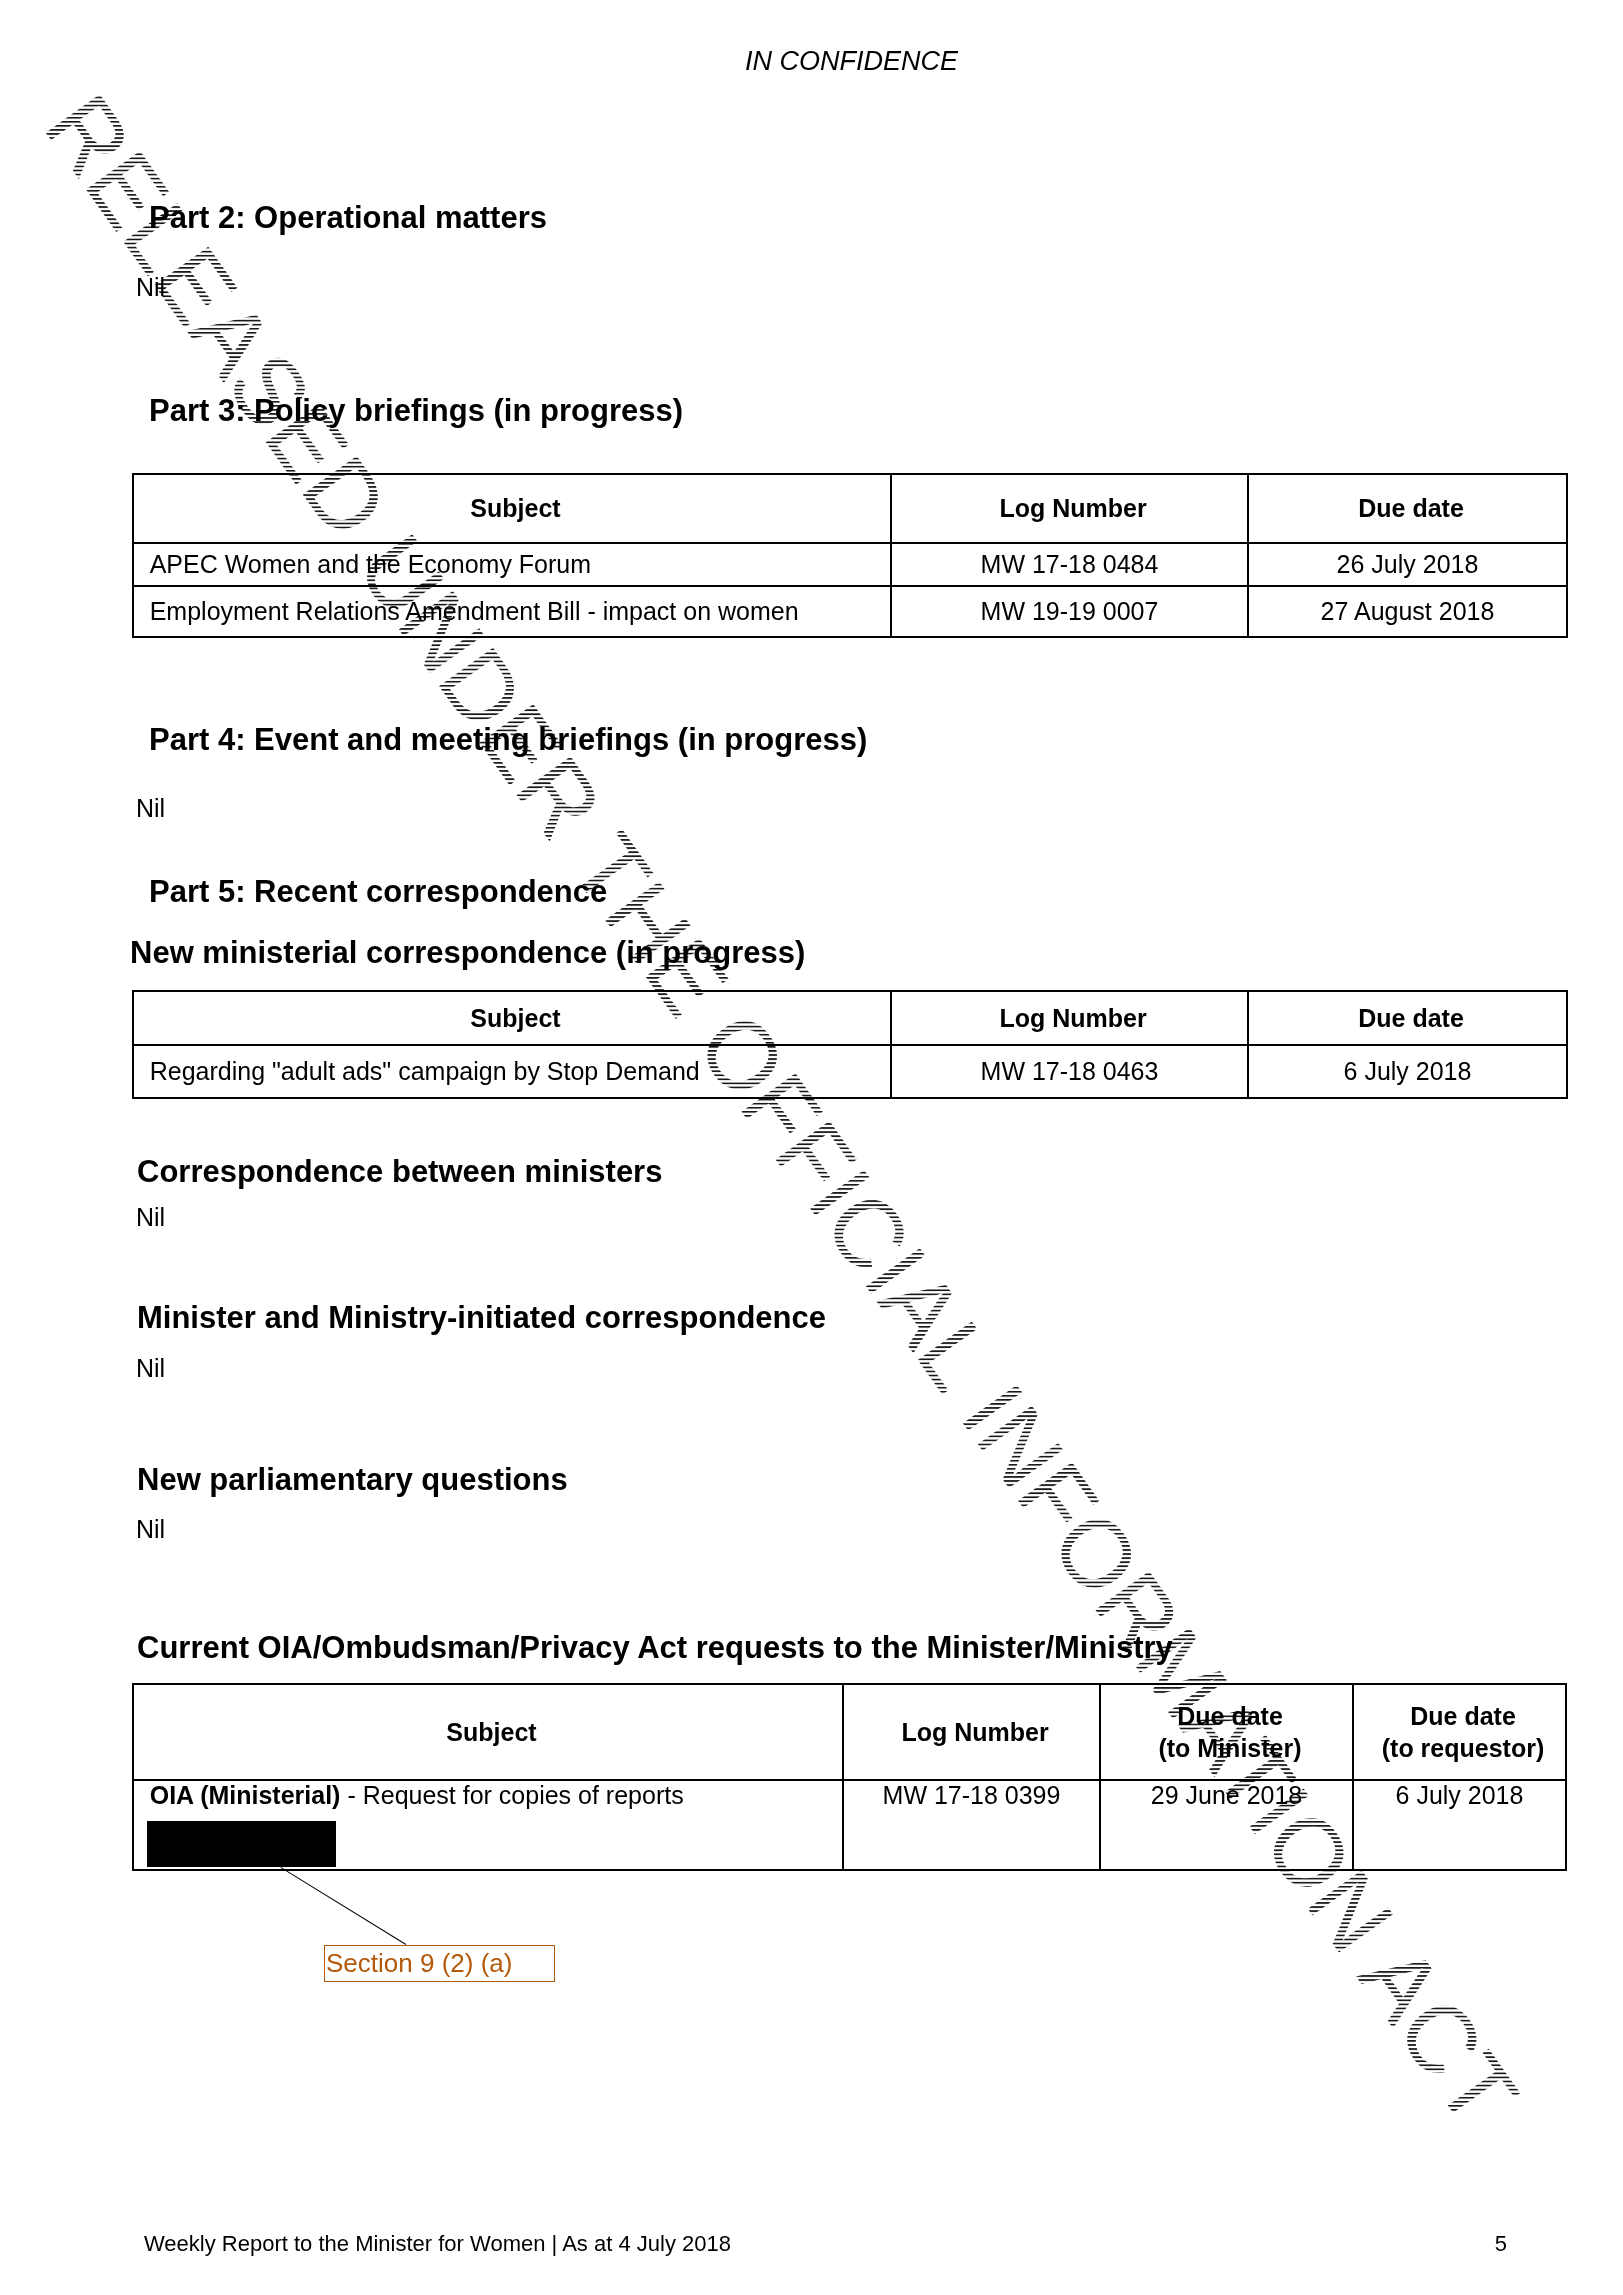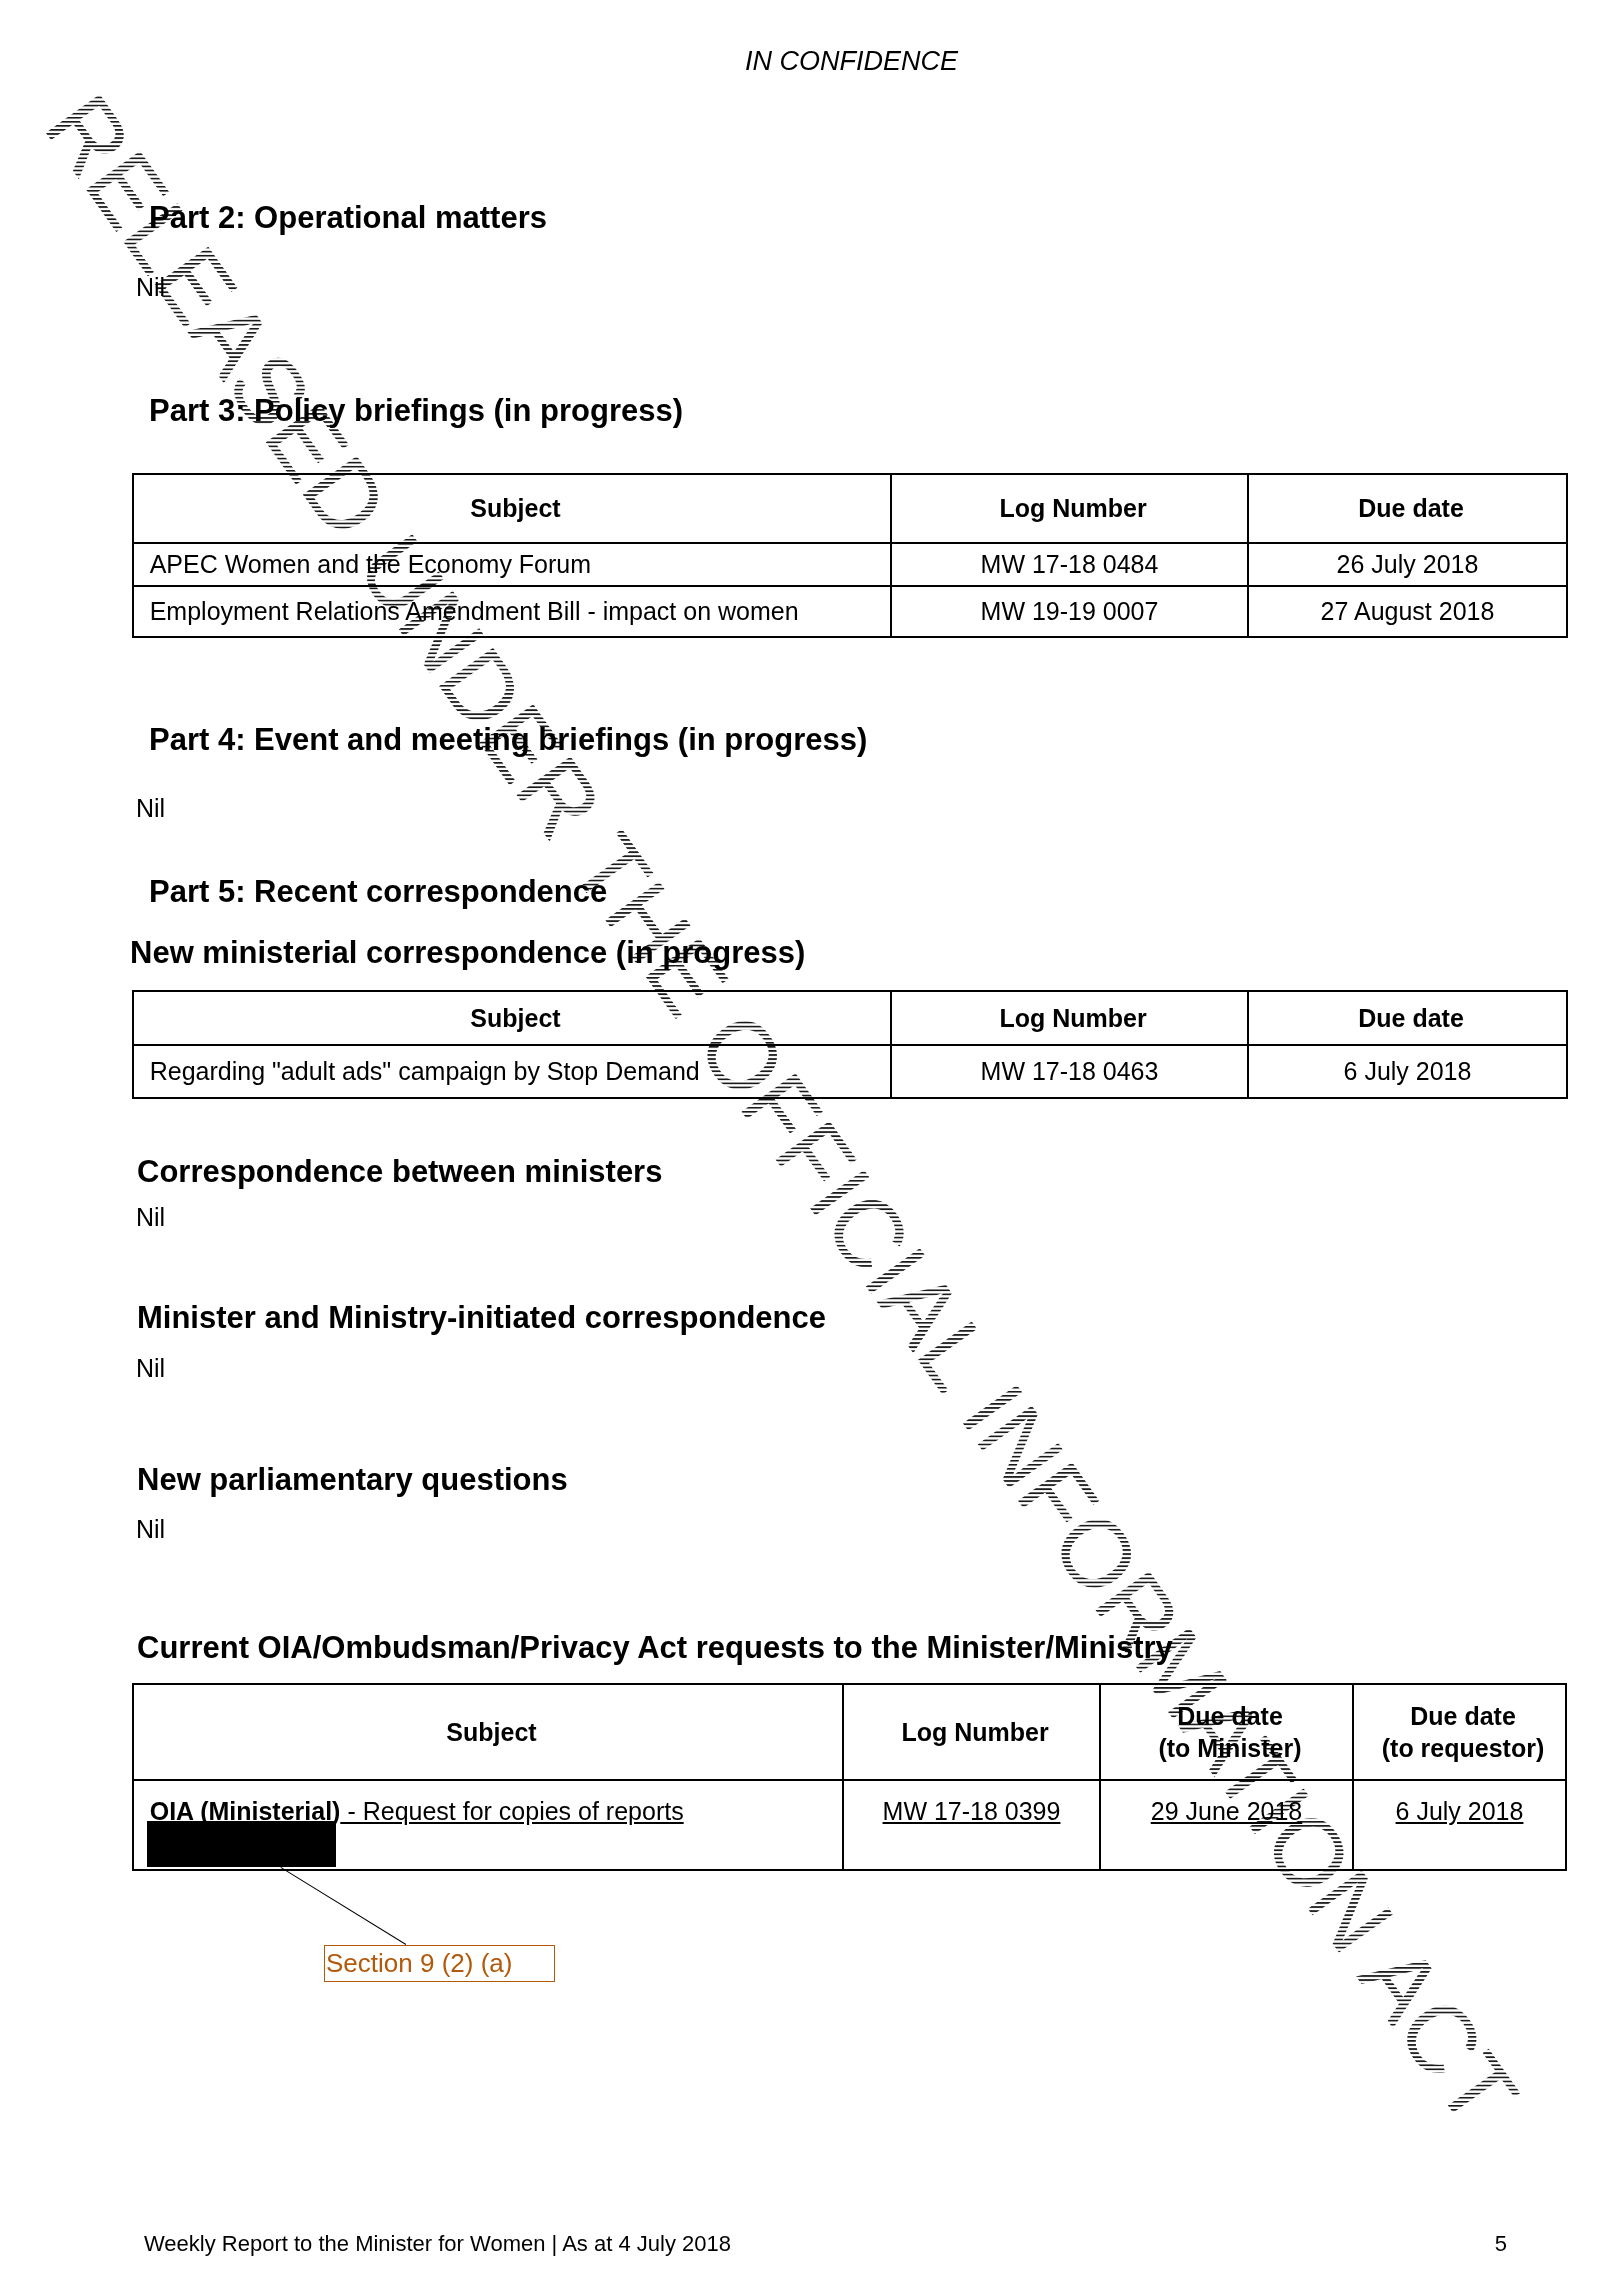--- a/index.html
+++ b/index.html
@@ -12,21 +12,21 @@
   .body-text{font-size:25px;}
   .doc-table{position:absolute;border-collapse:collapse;table-layout:fixed;
              background:transparent;}
   .doc-table th,.doc-table td{border:2px solid #000;font-size:25px;
              padding:0 13px;overflow:hidden;}
   .doc-table th{font-weight:bold;text-align:center;vertical-align:middle;line-height:1.3;padding-left:20px;}
   .doc-table td{vertical-align:middle;}
   .doc-table td.cell-subject{text-align:left;padding-left:15.7px;}
   .doc-table td.cell-center{text-align:center;}
   .doc-table{border-top-width:2.6px;border-bottom-width:2.6px;}
-  #oia-table td{vertical-align:top;padding-top:16px;text-decoration:underline;}
+  #oia-table td{vertical-align:top;padding-top:0;}
   .redaction{position:absolute;background:#000;}
   .leader-line{position:absolute;height:0;border-top:1.3px solid #000;
                transform-origin:0 0;}
   .section-label{position:absolute;border:1.3px solid #b3590b;color:#b3590b;
                  font-size:26px;line-height:35px;padding-left:1px;}
   .footer-text{font-size:22px;}
   svg.watermark{position:absolute;left:0;top:0;pointer-events:none;}
 </style>
 </head>
 <body>

